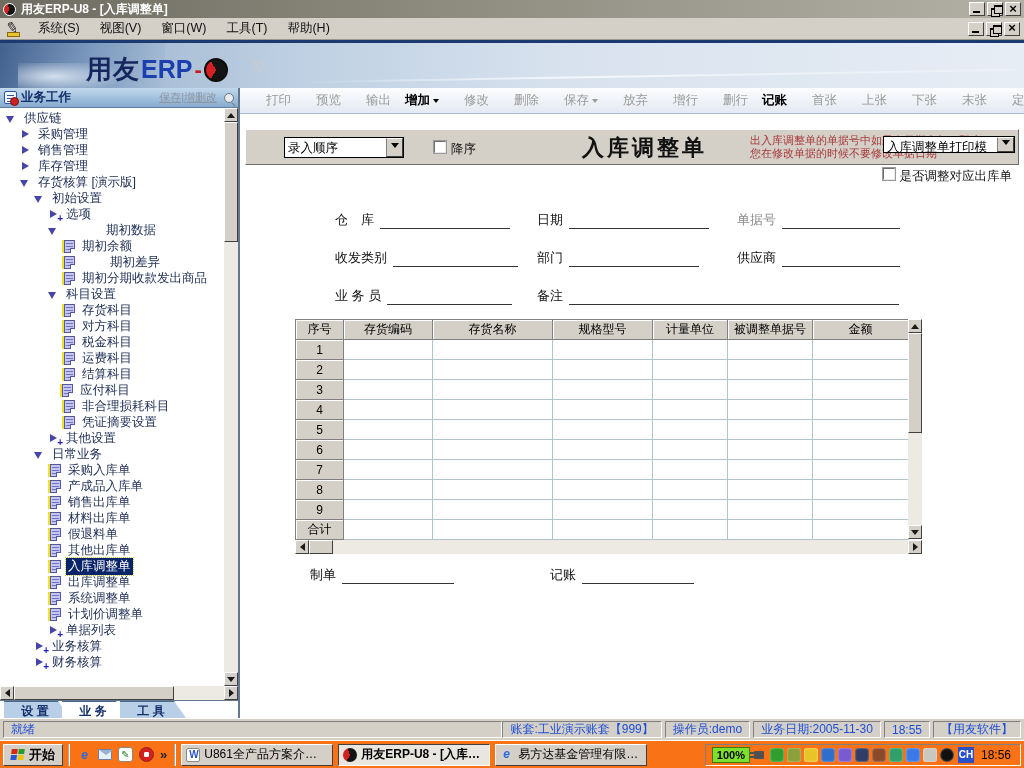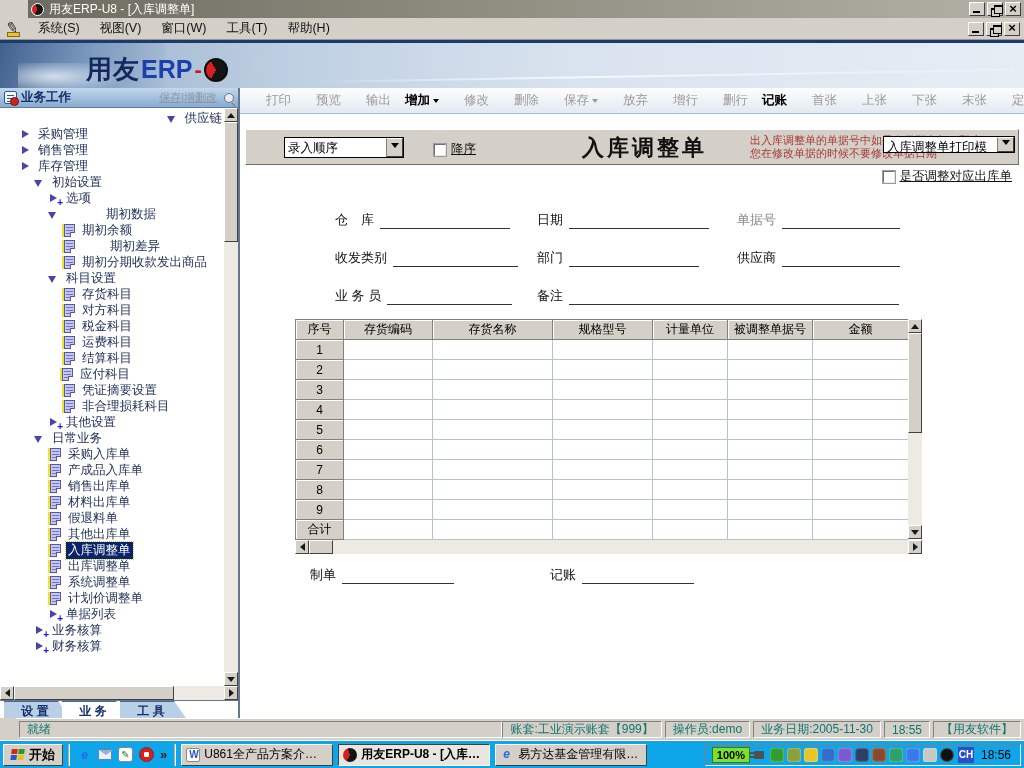--- a/index.html
+++ b/index.html
@@ -7,21 +7,21 @@
   body {
     width:1024px; height:768px; position:relative; overflow:hidden;
     background:#d4d0c8;
     font-family:"Liberation Sans","DejaVu Sans",sans-serif;
     -webkit-font-smoothing:none;
   }
   
   .titlebar { position:absolute; top:0; left:0; right:0; height:18px;
     background:linear-gradient(90deg,#6e6c60,#8f8d80 45%,#b3b1a6);
     display:flex; align-items:center; padding:0 3px; color:#fff;
-    font-size:12px; font-weight:normal;margin-left:28px; }
+    font-size:12px; font-weight:bold; }
   .app-icon { width:13px; height:13px; border-radius:50%;
     background:conic-gradient(from 210deg,#d42020 0 130deg,#141414 130deg 360deg);
     margin-right:5px; border:1px solid #fff; }
   .winbtns { margin-left:auto; display:flex; gap:2px; }
   .winbtn { width:16px; height:14px; background:#d4d0c8;
     border:1px solid; border-color:#fff #404040 #404040 #fff;
     position:relative; display:flex; align-items:center; justify-content:center;
     color:#000; font-size:10px; font-weight:bold; line-height:1; }
   .g-min::after { content:""; position:absolute; left:3px; bottom:2px; width:7px; height:2px; background:#000; }
   .g-restore::before { content:""; position:absolute; left:3px; top:5px; width:7px; height:6px; border:1px solid #000; border-top-width:2px; background:#d4d0c8; }
@@ -123,47 +123,47 @@
   .header-strip { position:absolute; top:14px; left:5px; right:5px; height:36px;
     background:#d4d0c8; border:1px solid; border-color:#fff #6f6f6f #6f6f6f #fff; }
   .combo { position:absolute; background:#fff; border:1px solid #000;
     display:flex; align-items:stretch; font-size:12.5px; }
   .combo .ctxt { flex:1; padding:2px 3px 0 3px; white-space:nowrap; overflow:hidden; }
   .combo .cbtn { width:17px; background:#d4d0c8; border-left:1px solid #808080;
     display:flex; align-items:center; justify-content:center;
     border-top:1px solid #fff; border-bottom:1px solid #404040; border-right:1px solid #404040; }
   .checkbox { width:12px; height:12px; background:#fff; border:1px solid;
     border-color:#707070 #e8e8e8 #e8e8e8 #707070; outline:1px solid #9a9a9a; flex:0 0 12px; }
-  .chkrow { display:flex; align-items:center; gap:5px; font-size:12.5px; color:#111;text-decoration:underline; }
+  .chkrow { display:flex; align-items:flex-start; gap:5px; font-size:12.5px; color:#111; }
   .form-title { position:absolute; left:336px; top:3px; font-size:22px; font-weight:bold;
     color:#111; letter-spacing:3px; white-space:nowrap; }
   .notice { position:absolute; left:504px; top:4px; font-size:11px; line-height:13px;
     color:#a83838; white-space:nowrap; }
   .adjust-row { position:absolute; top:53px; right:12px; }
   .field { position:absolute; display:flex; align-items:flex-end; font-size:13px; color:#111; }
   .field .lbl { white-space:nowrap; }
   .field .lbl.muted { color:#8a8a8a; }
   .field .line { display:inline-block; border-bottom:1px solid #333; height:15px; margin-left:6px; }
   
   .gridwrap { position:absolute; left:55px; top:204px; width:627px; }
   .grid { display:grid; width:613px; border-top:1px solid #808080; border-left:1px solid #808080; float:left; }
   .gc { height:20px; font-size:12px; display:flex; align-items:center; justify-content:center; overflow:hidden; }
   .gc.head, .gc.num { background:#d4d0c8; border-right:1px solid #808080; border-bottom:1px solid #808080;
     box-shadow:inset 1px 1px 0 #fff; color:#000; }
   .gc.cell { background:#fff; border-right:1px solid #b2c6ca; border-bottom:1px solid #b2c6ca; }
   .grid-vscroll { float:left; height:220px; }
   .grid-hscroll { clear:both; width:627px; }
   
   .statusbar { position:absolute; top:718px; left:0; right:0; height:22px; background:#d4d0c8;
-    border-top:1px solid #fff; display:flex; align-items:center; padding:0 3px; gap:0; font-size:12px; color:#0f766e;margin-left:16px; }
+    border-top:1px solid #fff; display:flex; align-items:center; padding:0 3px; gap:0; font-size:12px; color:#1d4ed8; }
   .panel { border:1px solid; border-color:#808080 #fff #fff #808080; height:17px;
     display:flex; align-items:center; padding:0 7px; white-space:nowrap; }
   .panel.ready { flex:1; }
   
-  .taskbar { position:absolute; top:740px; left:0; right:0; height:28px; background:#0ea5e9;
+  .taskbar { position:absolute; top:740px; left:0; right:0; height:28px; background:#f97316;
     border-top:1px solid #fff; display:flex; align-items:center; padding:0 3px; gap:5px; }
   .start { display:flex; align-items:center; gap:4px; height:22px; padding:0 7px;
     background:#d4d0c8; border:1px solid; border-color:#fff #404040 #404040 #fff;
     font-size:13px; font-weight:bold; color:#000; }
   .winflag { width:14px; height:12px; display:grid; grid-template-columns:6px 6px; grid-template-rows:5px 5px; gap:1px; transform:skewX(-8deg); }
   .winflag i:nth-child(1){background:#d42a10;} .winflag i:nth-child(2){background:#2a9a2a;}
   .winflag i:nth-child(3){background:#2a55d4;} .winflag i:nth-child(4){background:#e8c410;}
   .ql { display:flex; align-items:center; gap:6px; height:22px; padding:0 7px;
     border-left:2px groove #fff; border-right:2px groove #fff; }
   .ql-icon { width:15px; height:15px; border-radius:3px; display:flex; align-items:center; justify-content:center;
@@ -241,36 +241,40 @@
 </div>
 
 <div class="sidebar">
   <div class="sb-header">
     <span class="sb-header-icon"></span>
     <span>业务工作</span>
     <span class="sb-links">保存|增删改</span>
     <span class="pin-icon"></span>
   </div>
   <div class="tree">
-      <div class="tree-row" style=" justify-content: flex-end;">
+      <div class="tree-row" style="padding-left: 6px;">
         <span class="tri open"></span>
         <span class="tree-label">供应链</span>
       </div>
       <div class="tree-row" style="padding-left: 20px;">
         <span class="tri closed"></span>
         <span class="tree-label">采购管理</span>
       </div>
       <div class="tree-row" style="padding-left: 20px;">
         <span class="tri closed"></span>
         <span class="tree-label">销售管理</span>
       </div>
       <div class="tree-row" style="padding-left: 20px;">
         <span class="tri closed"></span>
         <span class="tree-label">库存管理</span>
       </div>
+      <div class="tree-row" style="padding-left: 20px;">
+        <span class="tri open"></span>
+        <span class="tree-label">存货核算 [演示版]</span>
+      </div>
       <div class="tree-row" style="padding-left: 34px;">
         <span class="tri open"></span>
         <span class="tree-label">初始设置</span>
       </div>
       <div class="tree-row" style="padding-left: 48px;">
         <span class="tri closed plus"></span>
         <span class="tree-label">选项</span>
       </div>
       <div class="tree-row" style="padding-left: 48px; gap: 40px;">
         <span class="tri open"></span>
@@ -311,25 +315,25 @@
       <div class="tree-row" style="padding-left: 62px;">
         <span class="doc-icon"></span>
         <span class="tree-label">结算科目</span>
       </div>
       <div class="tree-row" style="padding-left: 60px;">
         <span class="doc-icon"></span>
         <span class="tree-label">应付科目</span>
       </div>
       <div class="tree-row" style="padding-left: 62px;">
         <span class="doc-icon"></span>
+        <span class="tree-label">非合理损耗科目</span>
+      </div>
+      <div class="tree-row" style="padding-left: 62px;">
+        <span class="doc-icon"></span>
         <span class="tree-label">凭证摘要设置</span>
-      </div>
-      <div class="tree-row" style="padding-left: 62px;">
-        <span class="doc-icon"></span>
-        <span class="tree-label">非合理损耗科目</span>
       </div>
       <div class="tree-row" style="padding-left: 48px;">
         <span class="tri closed plus"></span>
         <span class="tree-label">其他设置</span>
       </div>
       <div class="tree-row" style="padding-left: 34px;">
         <span class="tri open"></span>
         <span class="tree-label">日常业务</span>
       </div>
       <div class="tree-row" style="padding-left: 48px;">

